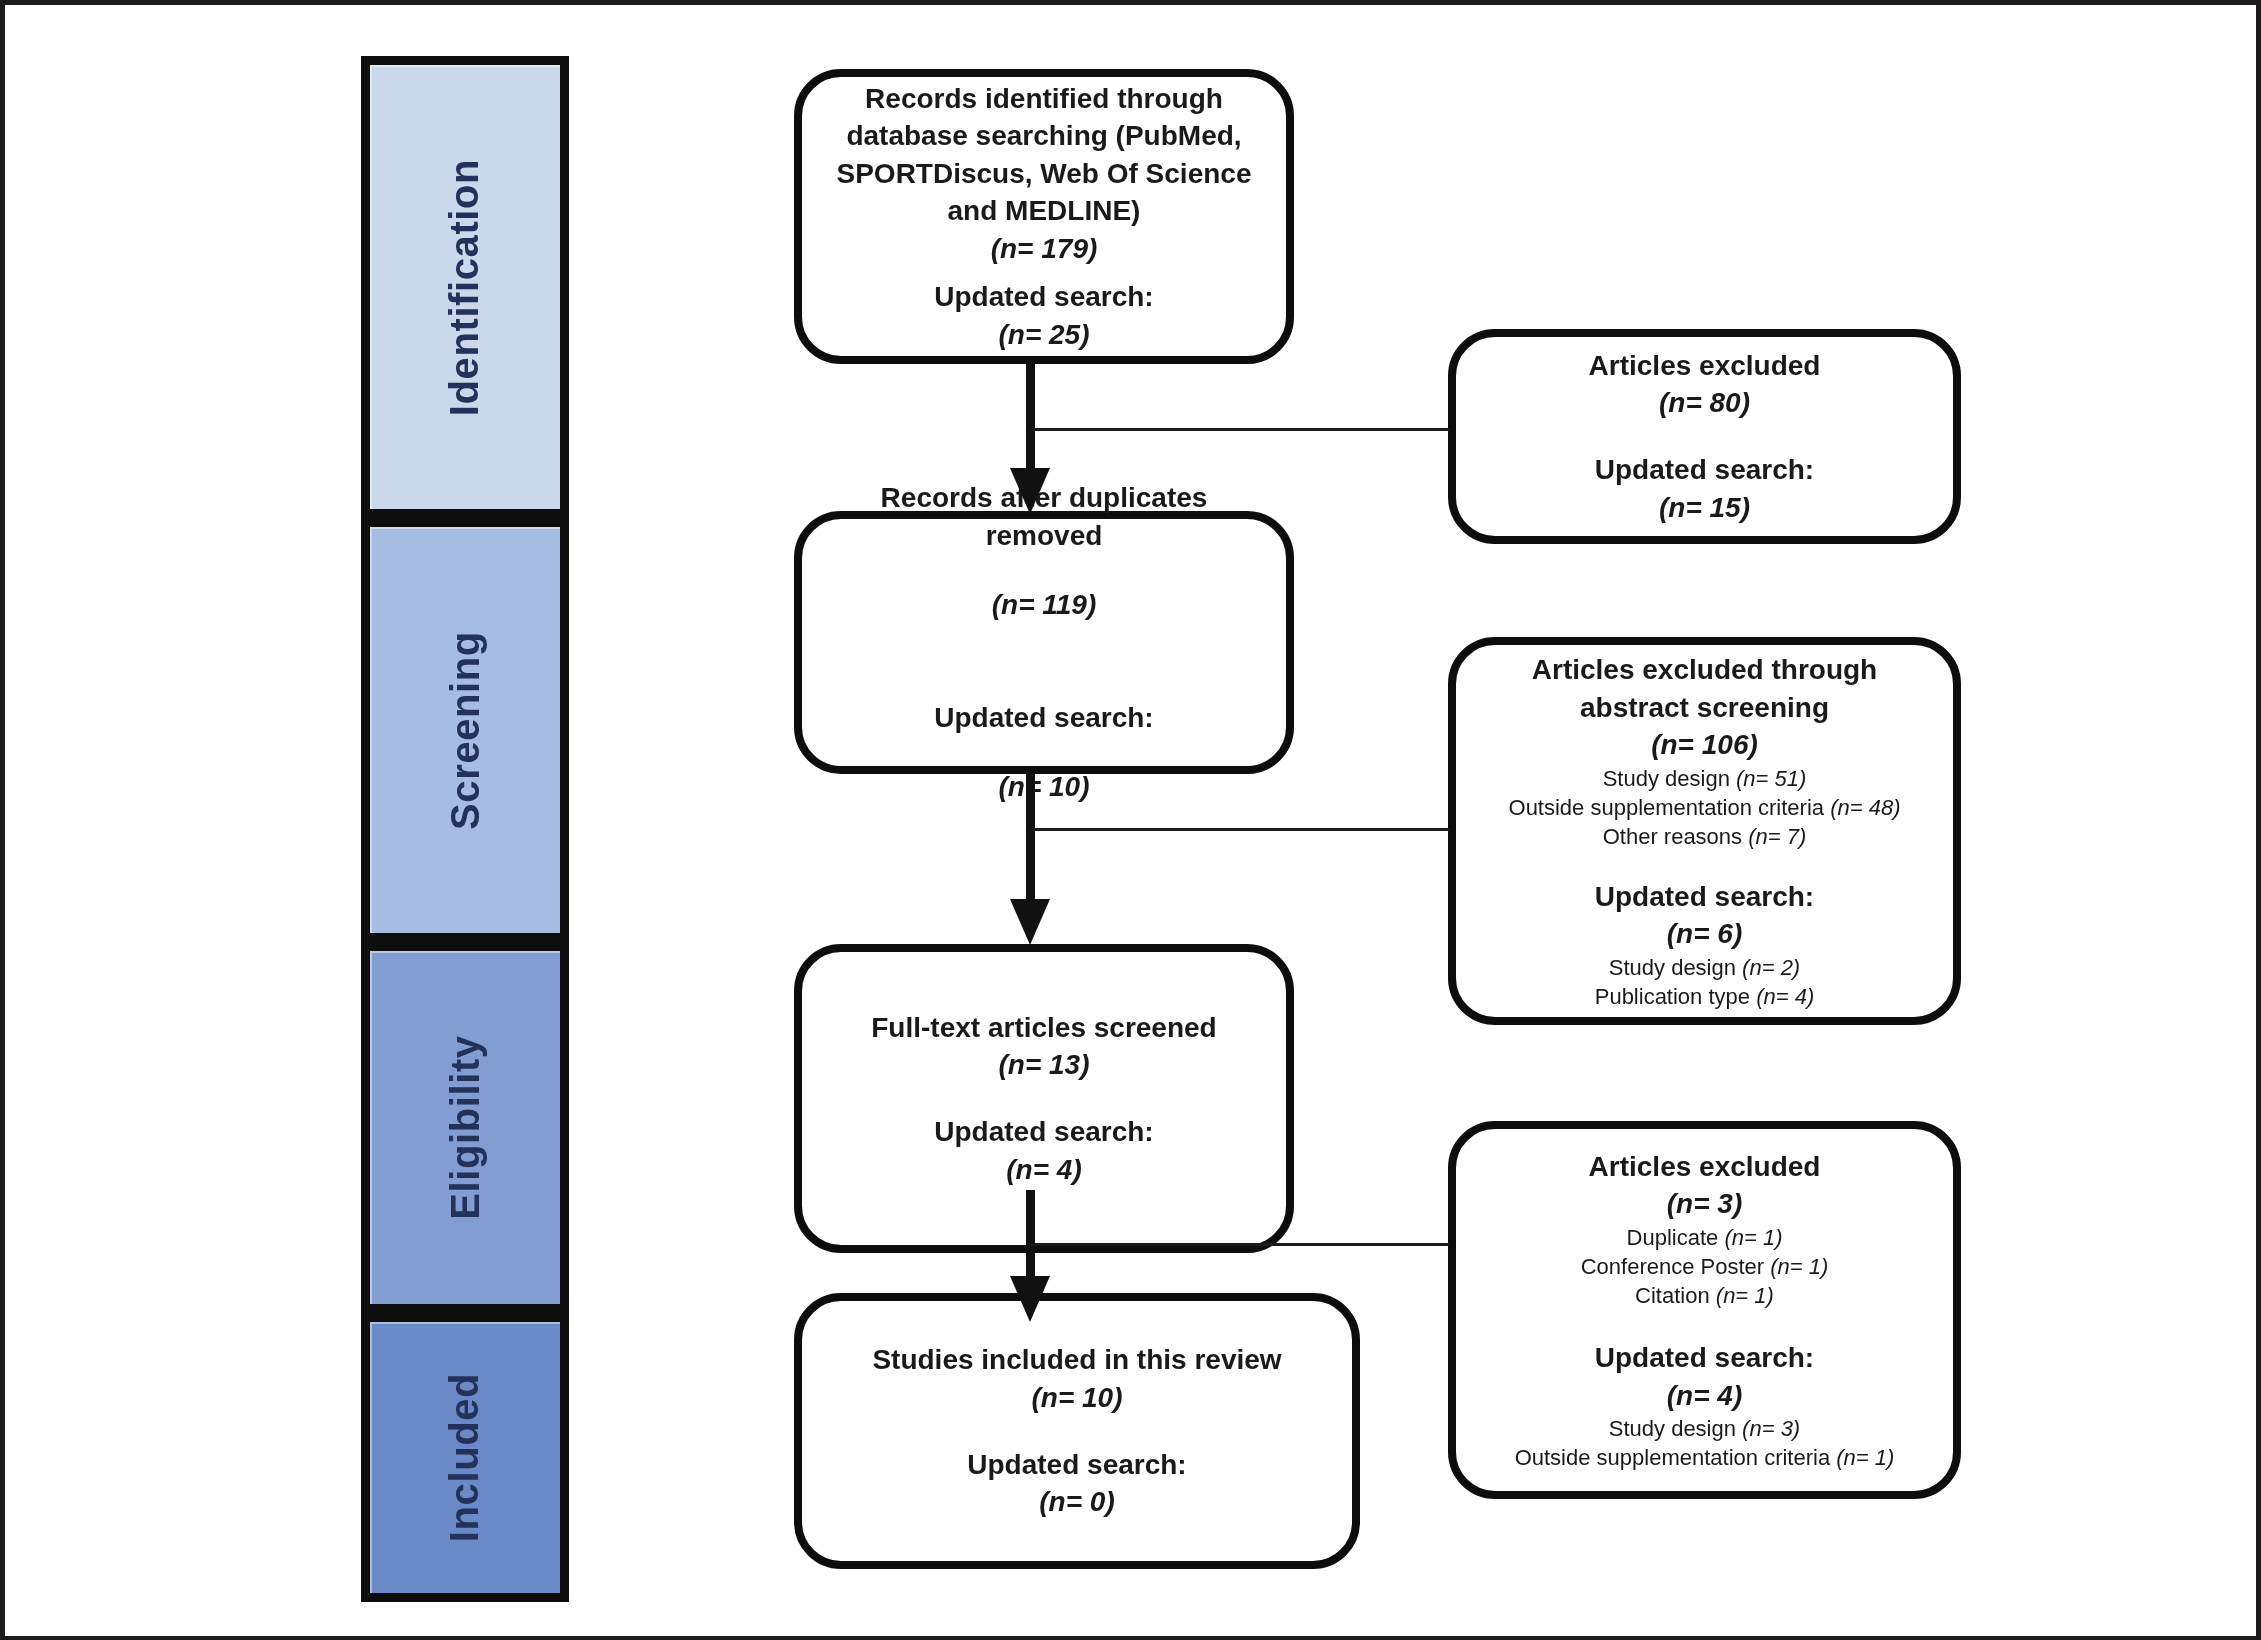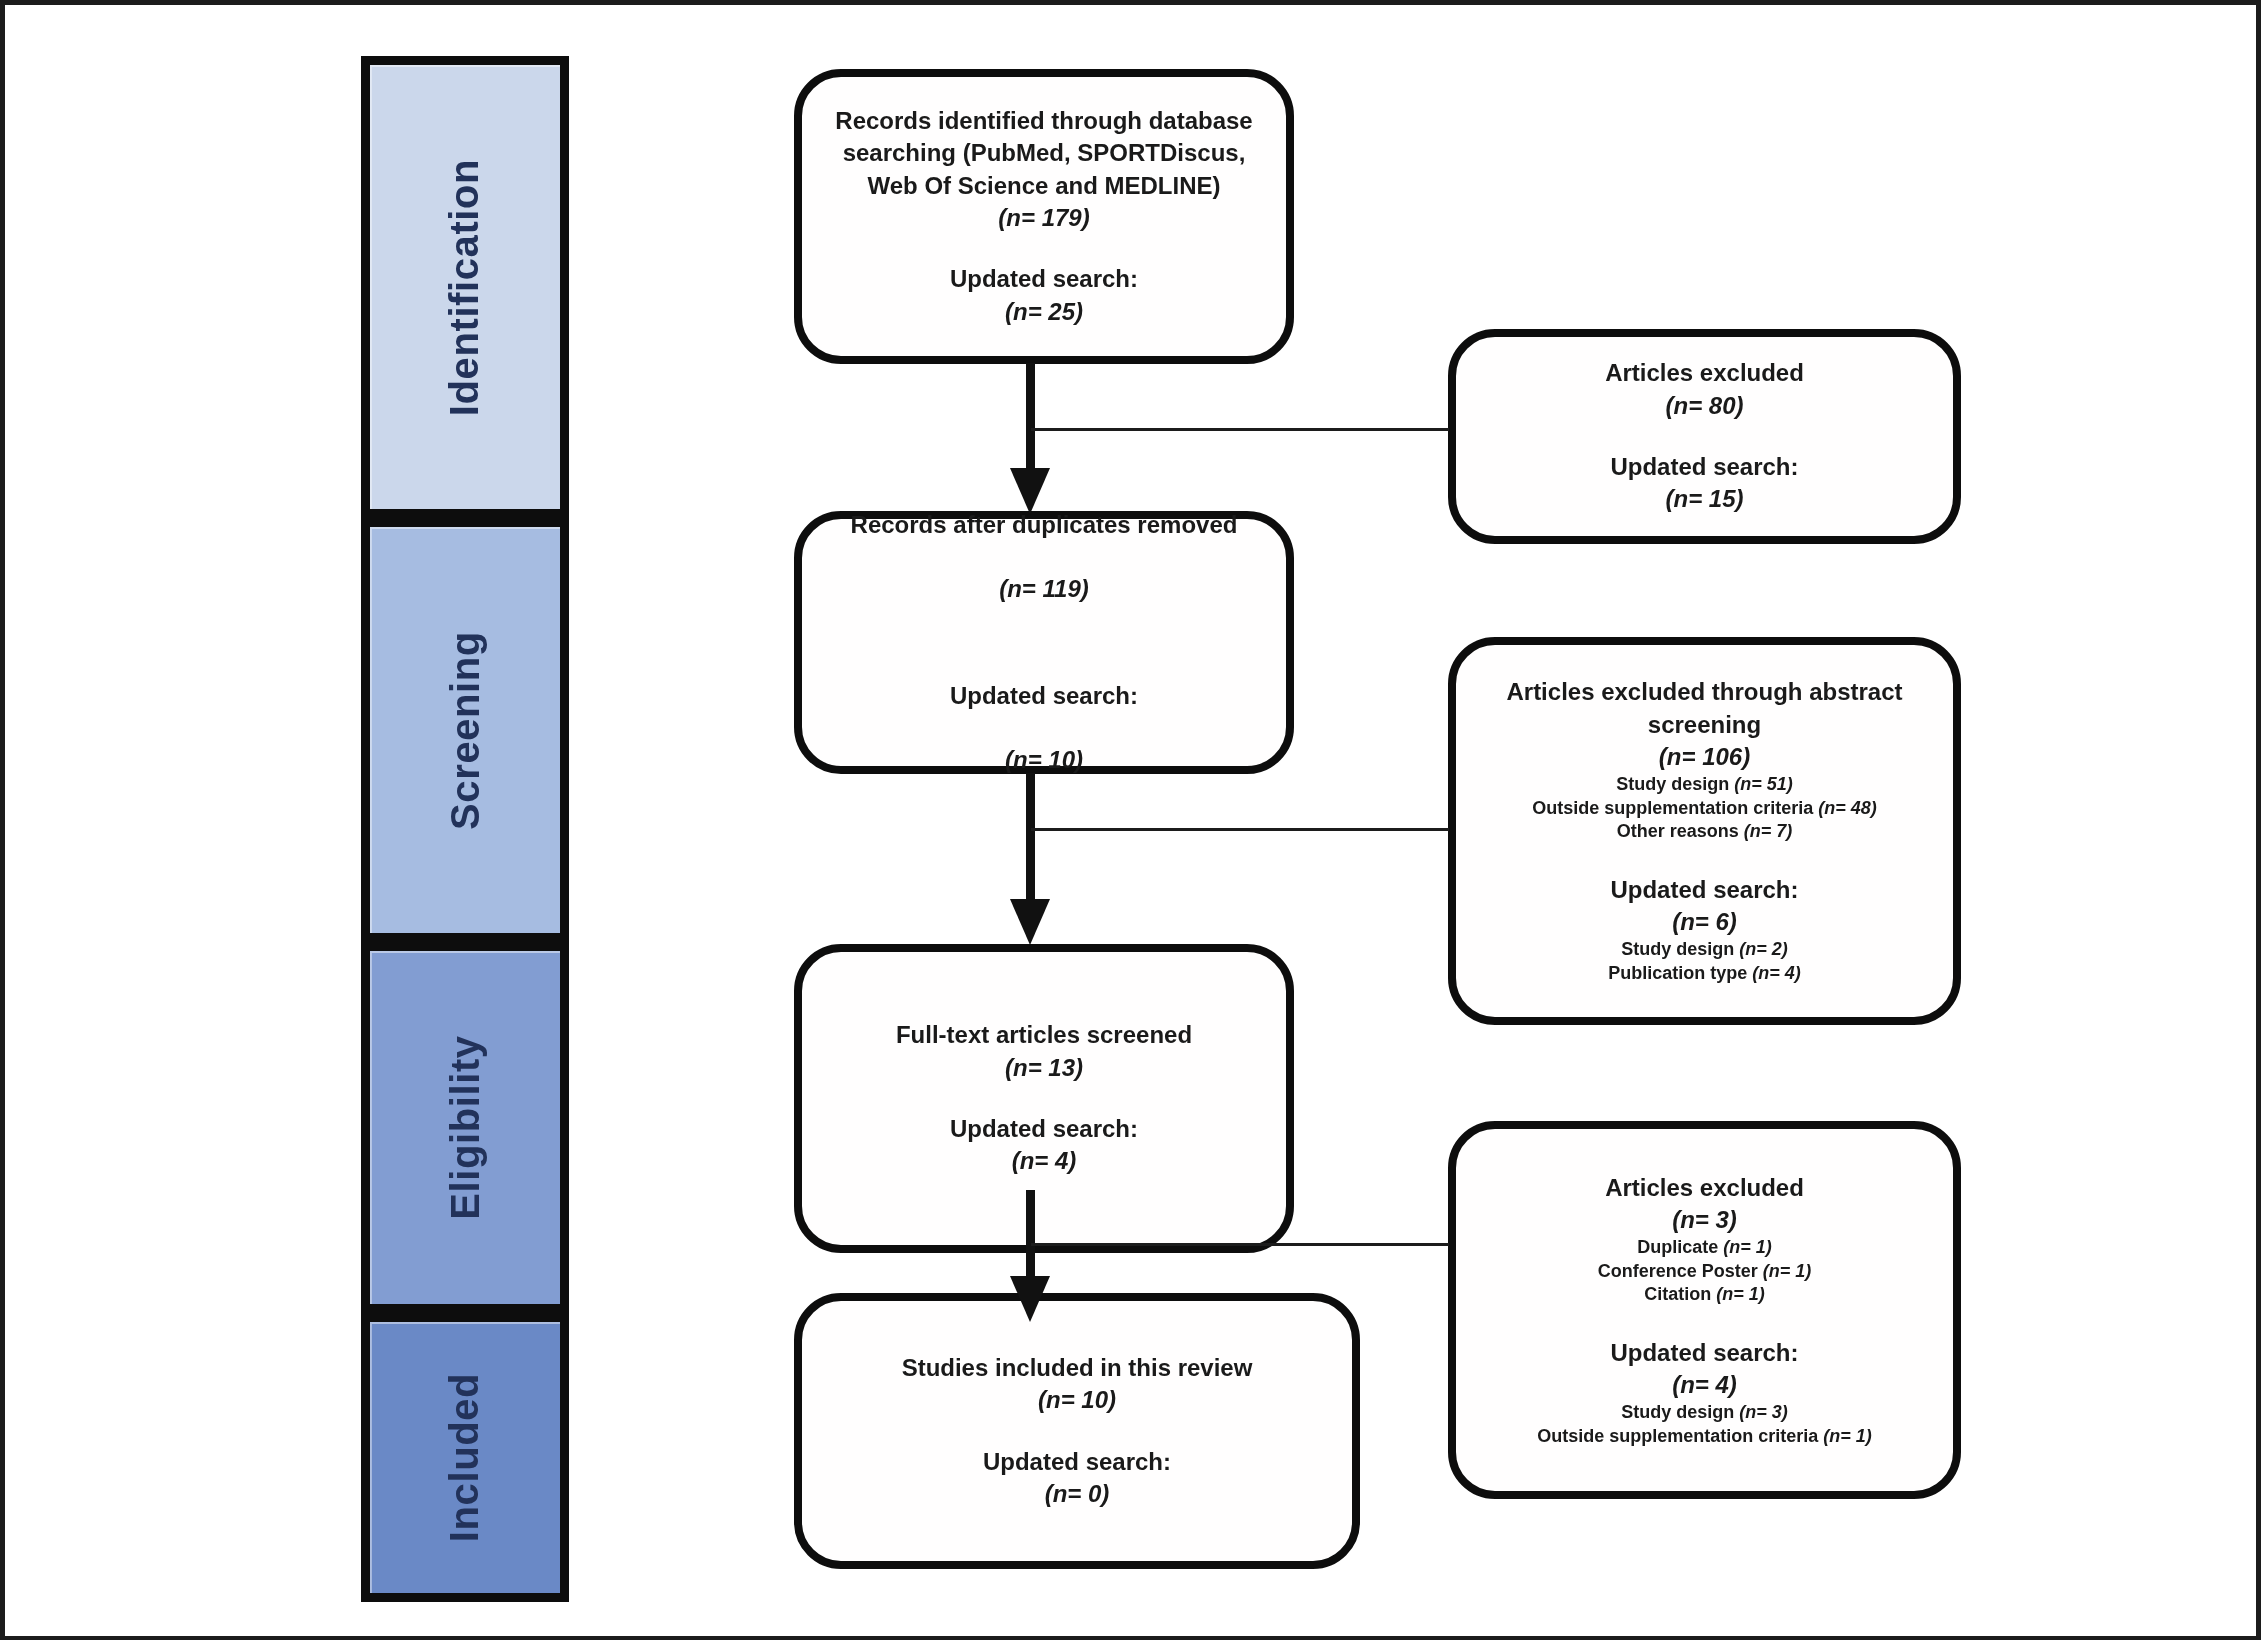--- a/index.html
+++ b/index.html
@@ -50,22 +50,22 @@
   }
   .b1{left:789px;top:64px;width:500px;height:295px;}
   .b2{left:789px;top:506px;width:500px;height:263px;gap:32px;}
   .b3{left:789px;top:939px;width:500px;height:309px;}
   .b4{left:789px;top:1288px;width:566px;height:276px;}
   .e1{left:1443px;top:324px;width:513px;height:215px;}
   .e2{left:1443px;top:632px;width:513px;height:388px;}
   .e3{left:1443px;top:1116px;width:513px;height:378px;}
 
   .line{width:100%;}
-  .s-b{font-weight:bold;font-size:24px;line-height:1.34;}
-  .s-r{font-weight:bold;font-size:18px;line-height:1.32;}
+  .s-b{font-weight:bold;font-size:28px;line-height:1.34;}
+  .s-r{font-weight:normal;font-size:22px;line-height:1.32;}
   .s-gap{height:29.5px;}
   .cnt{font-style:italic;text-align:center;}
 
   
   .varrow{position:absolute;left:1021px;width:9px;background:#111;}
   .a1{top:358px;height:108px;}
   .a2{top:768px;height:128px;}
   .a3{top:1185px;height:88px;}
   .ahead{
     position:absolute;left:1005px;width:0;height:0;

